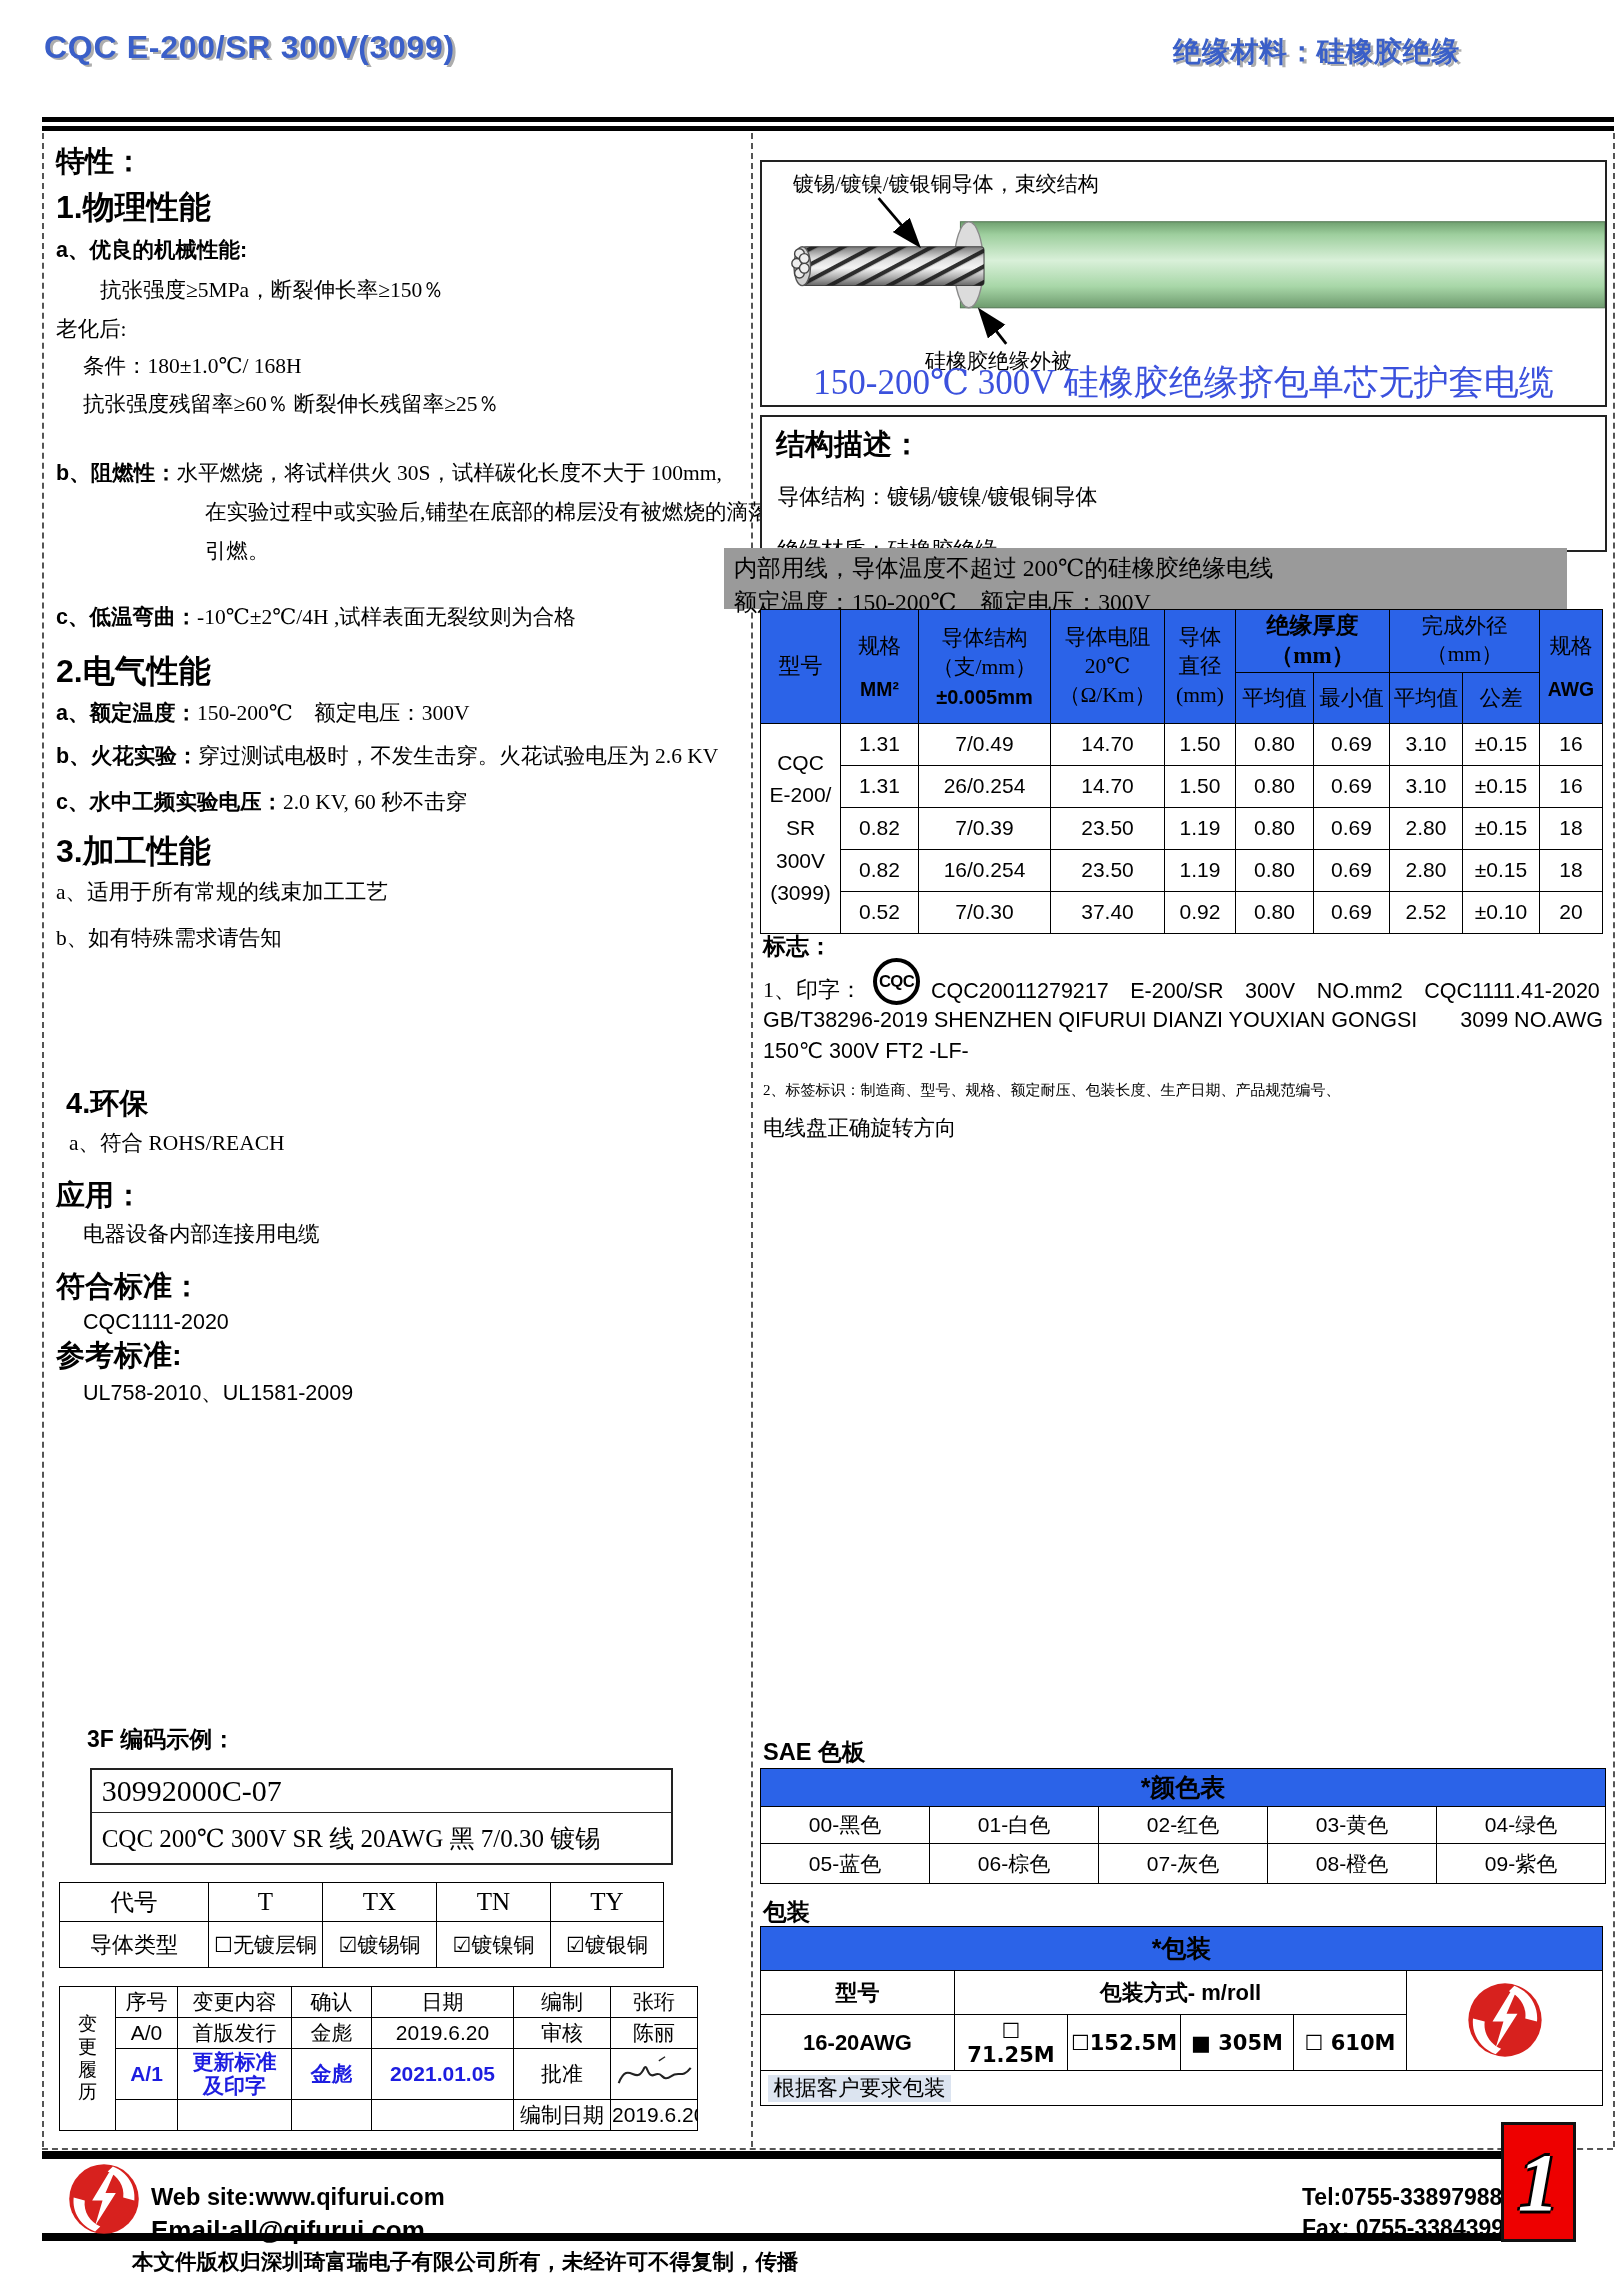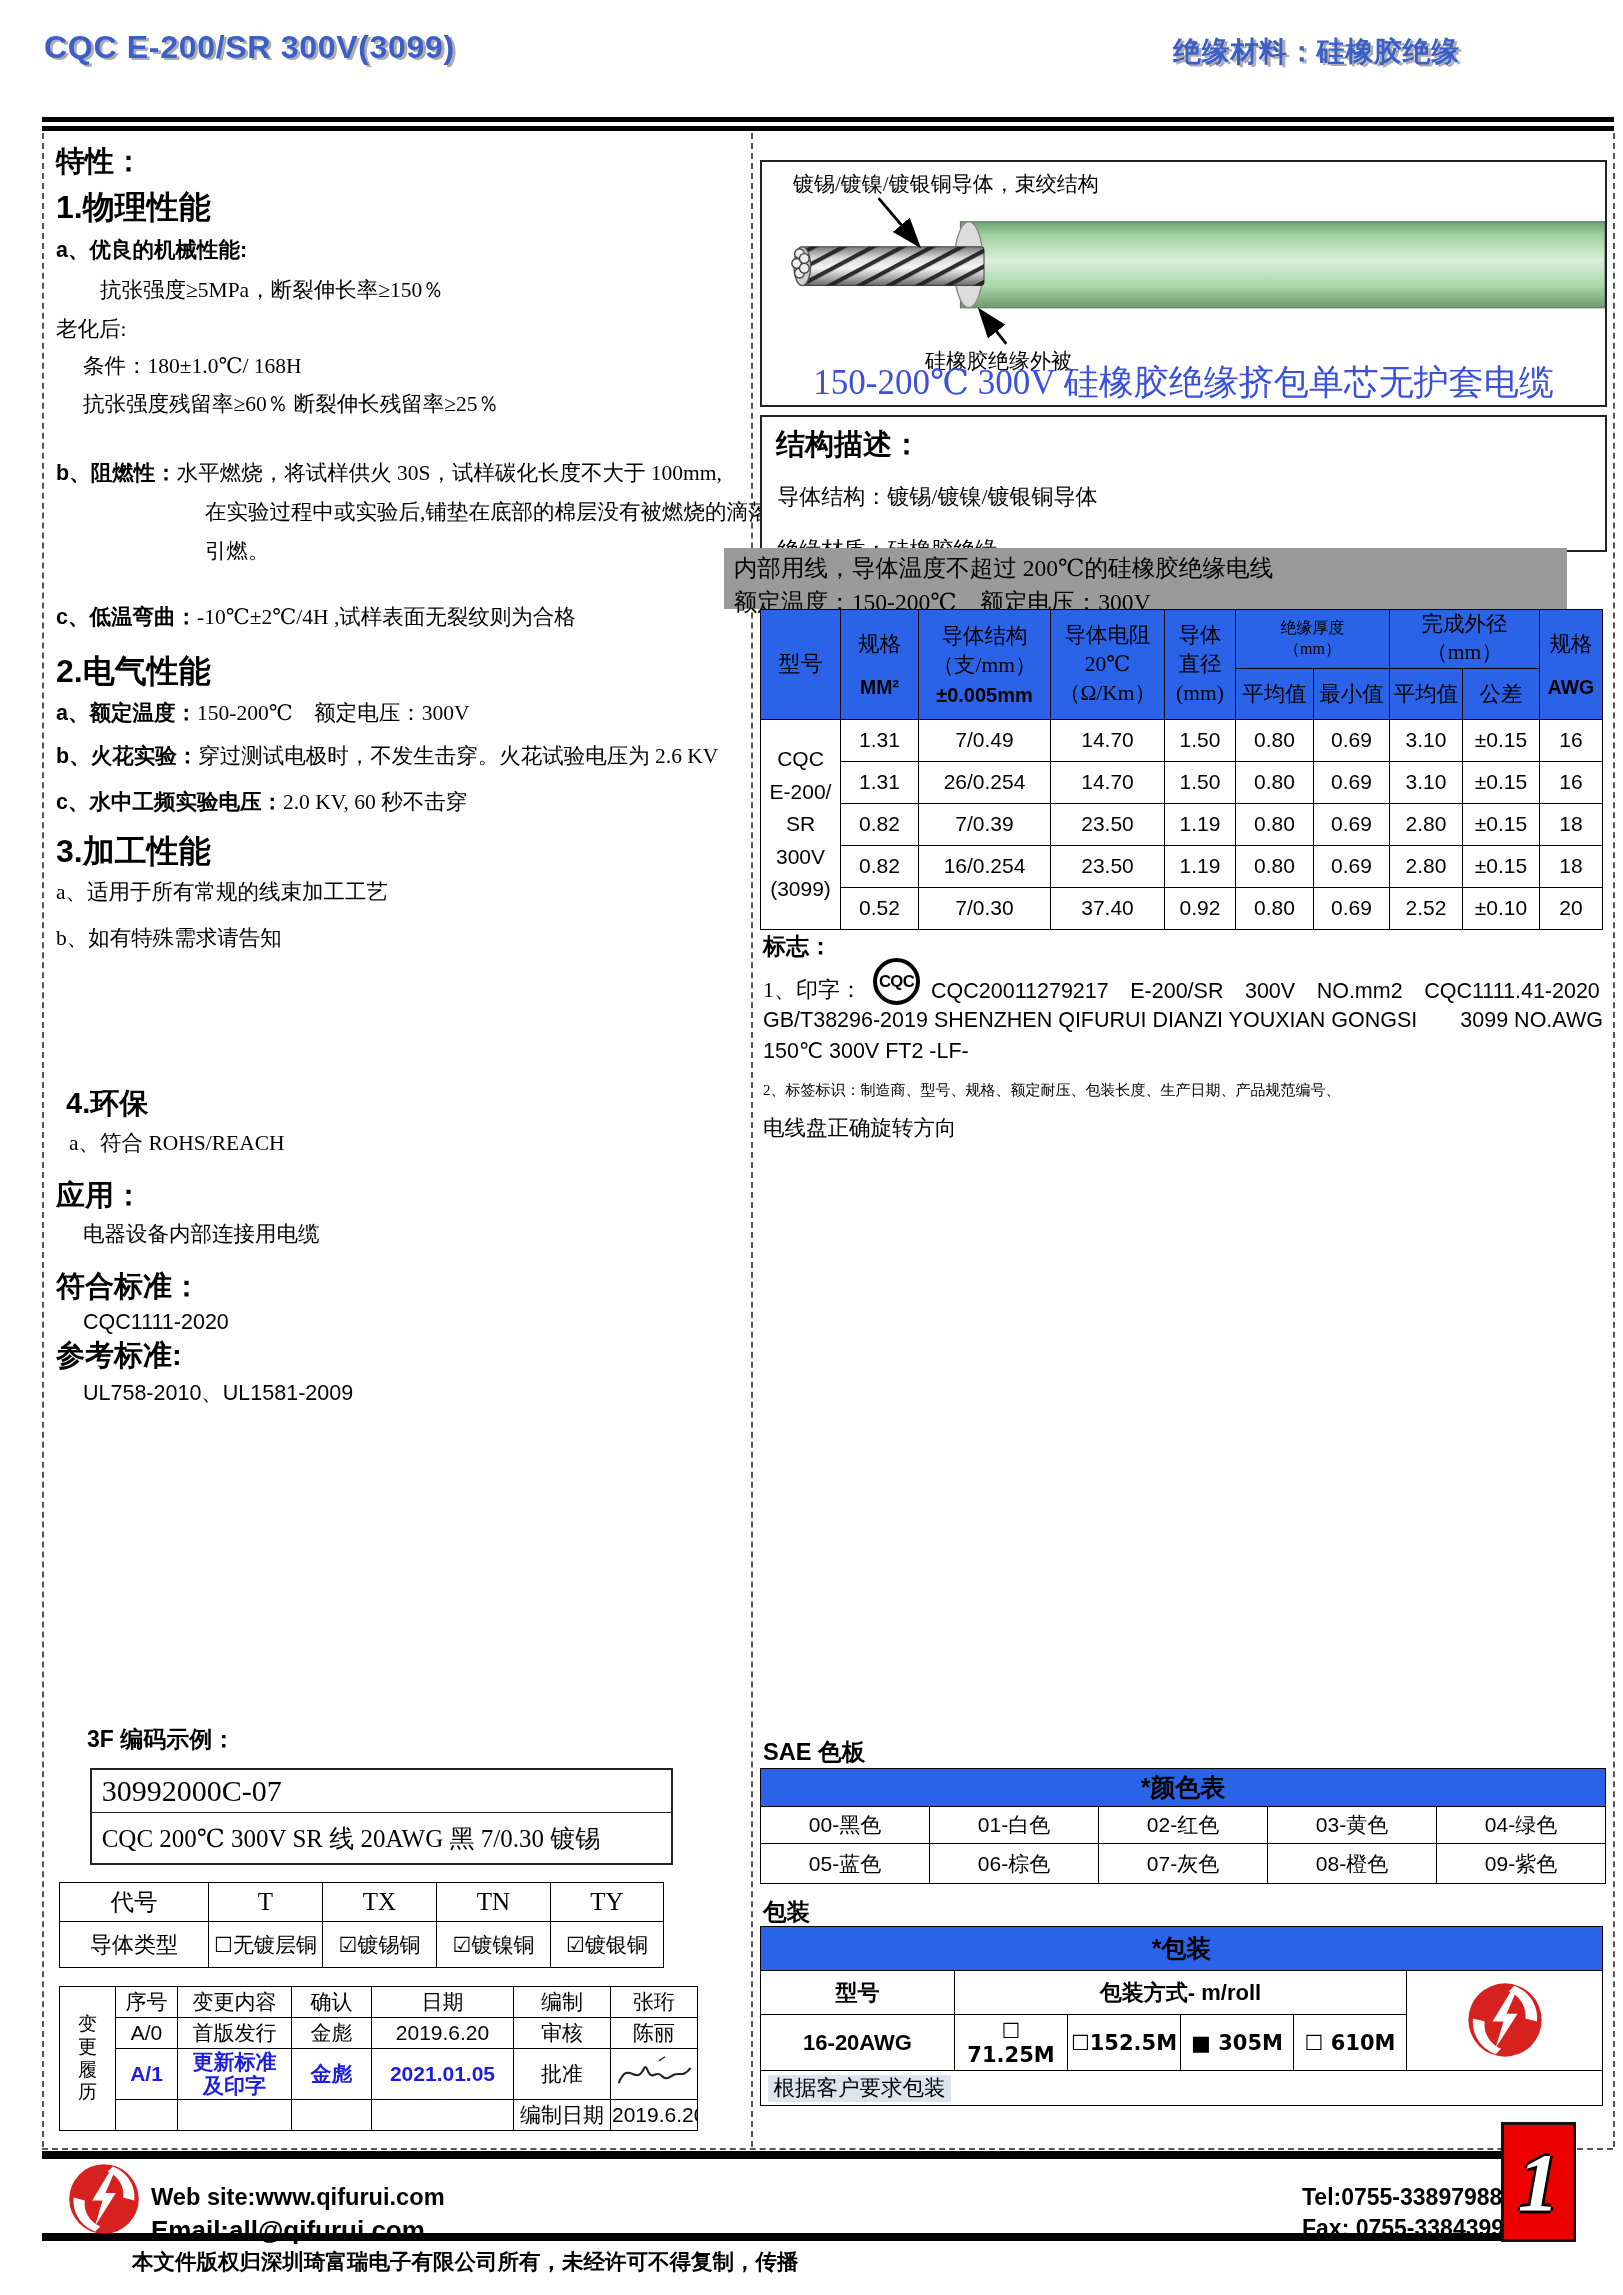--- a/index.html
+++ b/index.html
@@ -254,21 +254,21 @@
         <div class="pre" style="font-size:21.5px;line-height:1.35;">导体结构
 （支/mm）</div>
         <div class="sans b" style="font-size:20px;margin-top:4.2px;">±0.005mm</div>
       </td>
       <td rowspan="2" class="pre" style="font-size:21.5px;line-height:1.35;">导体电阻
 20℃
 （Ω/Km）</td>
       <td rowspan="2" class="pre" style="font-size:21.5px;line-height:1.35;">导体
 直径
 (mm)</td>
-      <td colspan="2" class="pre" style="font-size:16px;line-height:1.3;">绝缘厚度
+      <td colspan="2" class="pre" style="font-size:23px;line-height:1.3;font-weight:bold;">绝缘厚度
 （mm）</td>
       <td colspan="2" class="pre" style="font-size:21.5px;line-height:1.3;">完成外径
 （mm）</td>
       <td rowspan="2">
         <div style="font-size:21.5px;">规格</div>
         <div class="sans b" style="font-size:19.4px;margin-top:18px;">AWG</div>
       </td>
     </tr>
     <tr class="hd" style="height:51px;">
       <td style="font-size:21.5px;">平均值</td>

